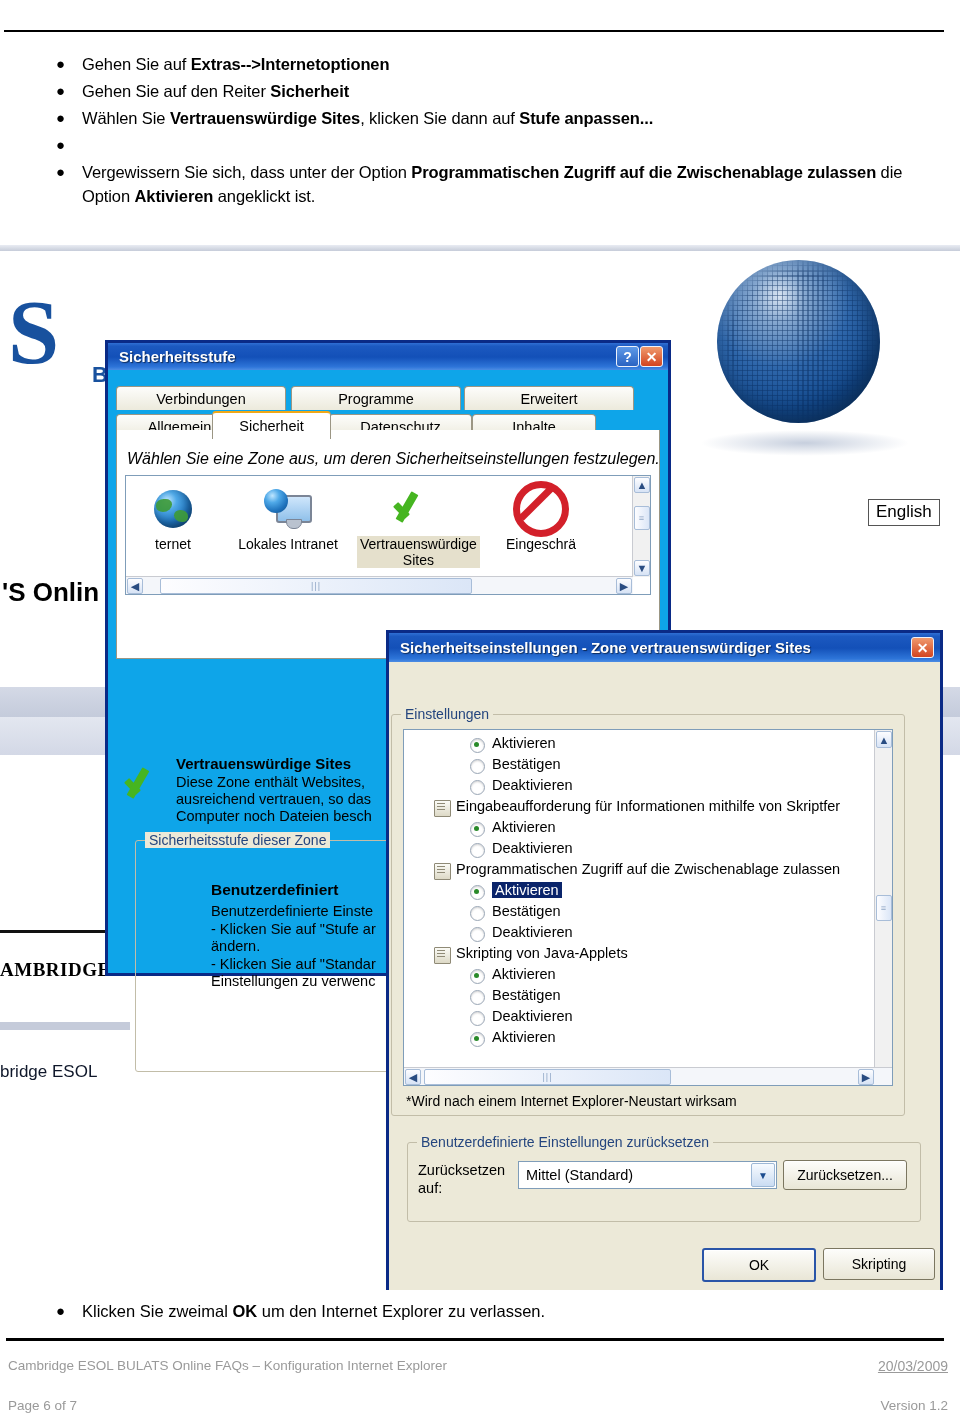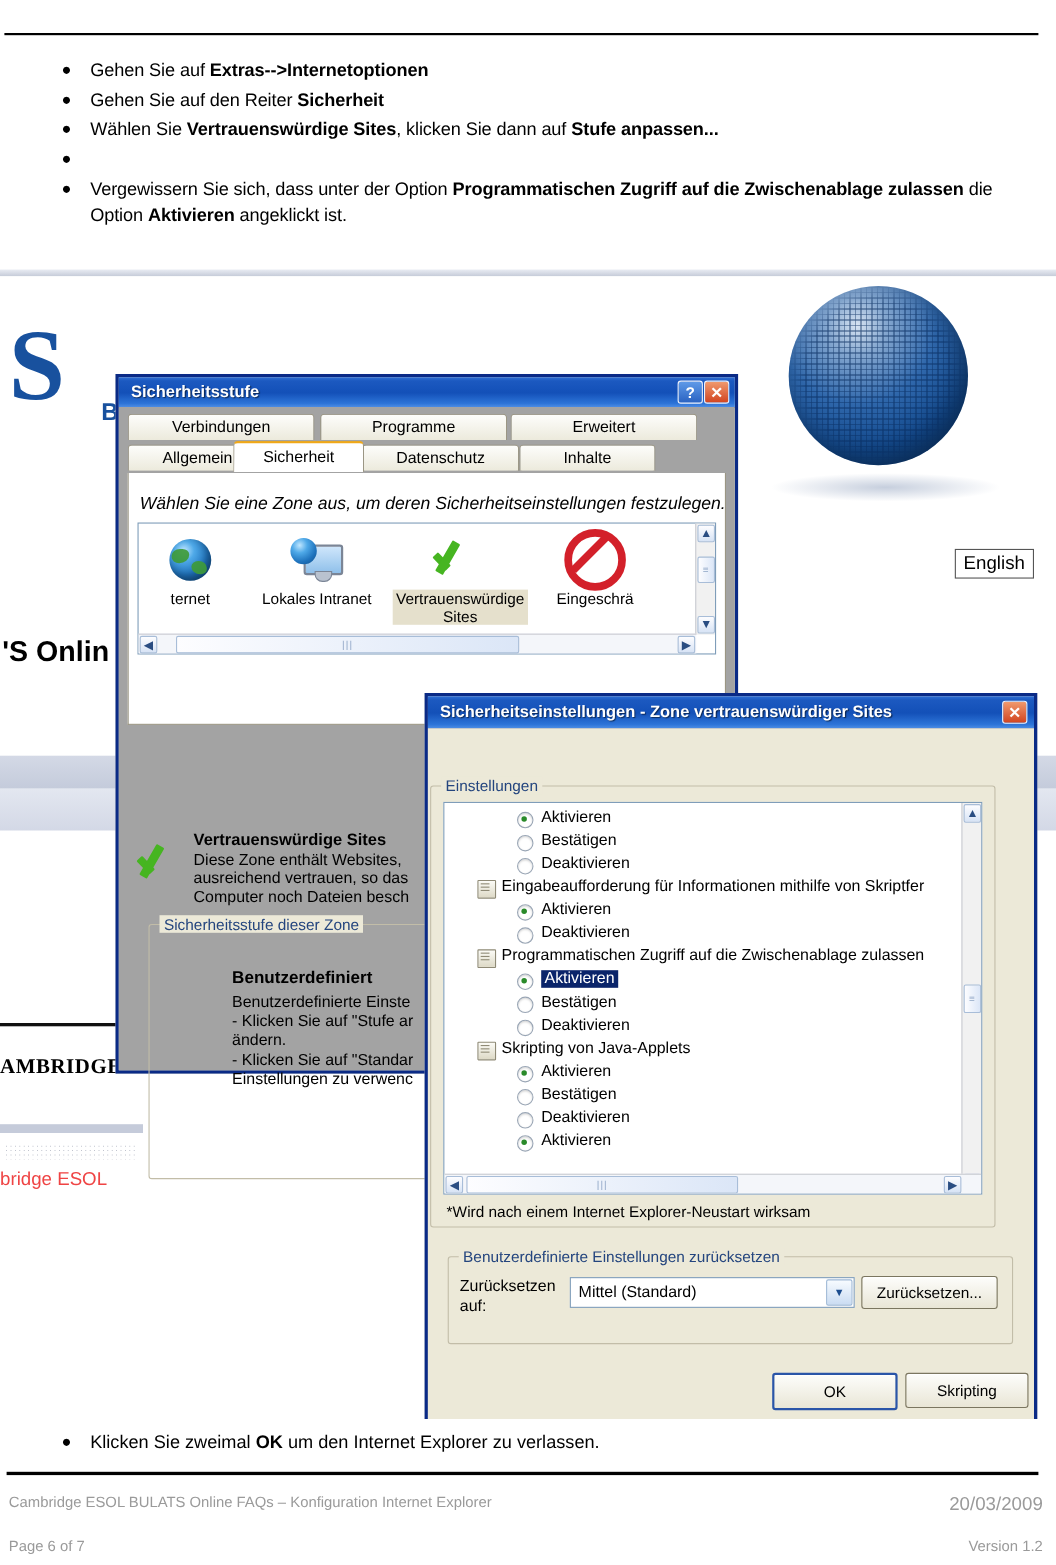--- a/index.html
+++ b/index.html
@@ -60,21 +60,21 @@
   #bg-cambridge{
     position:absolute;left:0;top:719px;font-size:19px;font-weight:bold;color:#000;
     font-family:"Liberation Serif",serif;letter-spacing:0.5px;
   }
   #bg-band3{left:0;top:782px;width:130px;height:8px;background:#c5cbda;}
   #bg-dots{
     position:absolute;left:4px;top:800px;width:120px;height:14px;
     background-image:radial-gradient(#9aa0b0 0.6px,transparent 0.7px);
     background-size:4px 4px;opacity:.8;
   }
-  #bg-esol{position:absolute;left:0;top:822px;font-size:17px;color:#ef4444;}
+  #bg-esol{position:absolute;left:0;top:822px;font-size:17px;color:#0f172a;}
 
   
   #globe{
     position:absolute;left:717px;top:20px;width:163px;height:163px;border-radius:50%;
     background:
       radial-gradient(circle at 38% 22%, #d8e4f2 0%, #86a8d0 16%, #2f67ab 44%, #134a8e 70%, #0b3c78 100%);
     box-shadow:inset -8px -10px 22px rgba(0,0,0,.35);
   }
   #globe-grid{
     position:absolute;left:0;top:0;width:100%;height:100%;border-radius:50%;
@@ -109,22 +109,22 @@
   .tbtn{
     position:absolute;top:3px;width:21px;height:19px;border-radius:3px;
     border:1px solid #eef2fb;display:flex;align-items:center;justify-content:center;
     font-size:14px;font-weight:bold;color:#fff;
   }
   .tbtn.help{background:linear-gradient(#5f9ae8,#2a63c2);}
   .tbtn.close{background:linear-gradient(#f09a6e,#d24420);}
 
   
   #ie-dialog{left:105px;top:100px;width:560px;height:630px;border-width:3px;}
-  #ie-body{position:absolute;left:0;top:27px;right:0;bottom:0;background:#a3a3a3;
-    padding:6px 8px 0 8px;}
+  #ie-body{position:absolute;left:0;top:27px;right:0;bottom:0;background:#0ea5e9;
+    padding:16px 8px 0 8px;}
 
   .tabstrip{position:relative;height:54px;}
   .tab{
     position:absolute;height:23px;border:1px solid #9b9684;border-bottom:none;
     border-radius:4px 4px 0 0;background:linear-gradient(#fdfdfb,#eceadc);
     display:flex;align-items:center;justify-content:center;
     font-size:14.5px;color:#000;white-space:nowrap;
   }
   .tab.active{
     background:#fff;border-top:2px solid #f0a818;height:26px;z-index:5;
@@ -279,21 +279,21 @@
   #btn-ok{position:absolute;left:313px;top:586px;width:110px;height:30px;
     border:2px solid #2a55a8;}
   #btn-cancel{position:absolute;left:434px;top:586px;width:110px;height:30px;}
 
   
   #closing{position:absolute;left:56px;top:1300px;width:880px;display:flex;}
   #closing .dot{width:26px;flex:0 0 26px;font-size:15px;line-height:22px;}
   #closing .btext{font-size:16.5px;line-height:22px;color:#000;}
   #footer-rule{position:absolute;left:6px;top:1338px;width:938px;height:3px;background:#000;}
   #footer-left{position:absolute;left:8px;top:1358px;font-size:13.5px;color:#9a9a9a;white-space:nowrap;}
-  #footer-right{position:absolute;right:12px;top:1358px;font-size:17px;color:#9a9a9a;white-space:nowrap;}
+  #footer-right{position:absolute;right:12px;top:1358px;font-size:14px;color:#9a9a9a;white-space:nowrap;text-decoration:underline;}
   #footer-left2{position:absolute;left:8px;top:1398px;font-size:13.5px;color:#9a9a9a;}
   #footer-right2{position:absolute;right:12px;top:1398px;font-size:13.5px;color:#9a9a9a;}
 </style>
 </head>
 <body>
 
 <div id="doc-heading"></div>
 <div id="doc-heading-rule"></div>
 
 <div id="intro-list">

